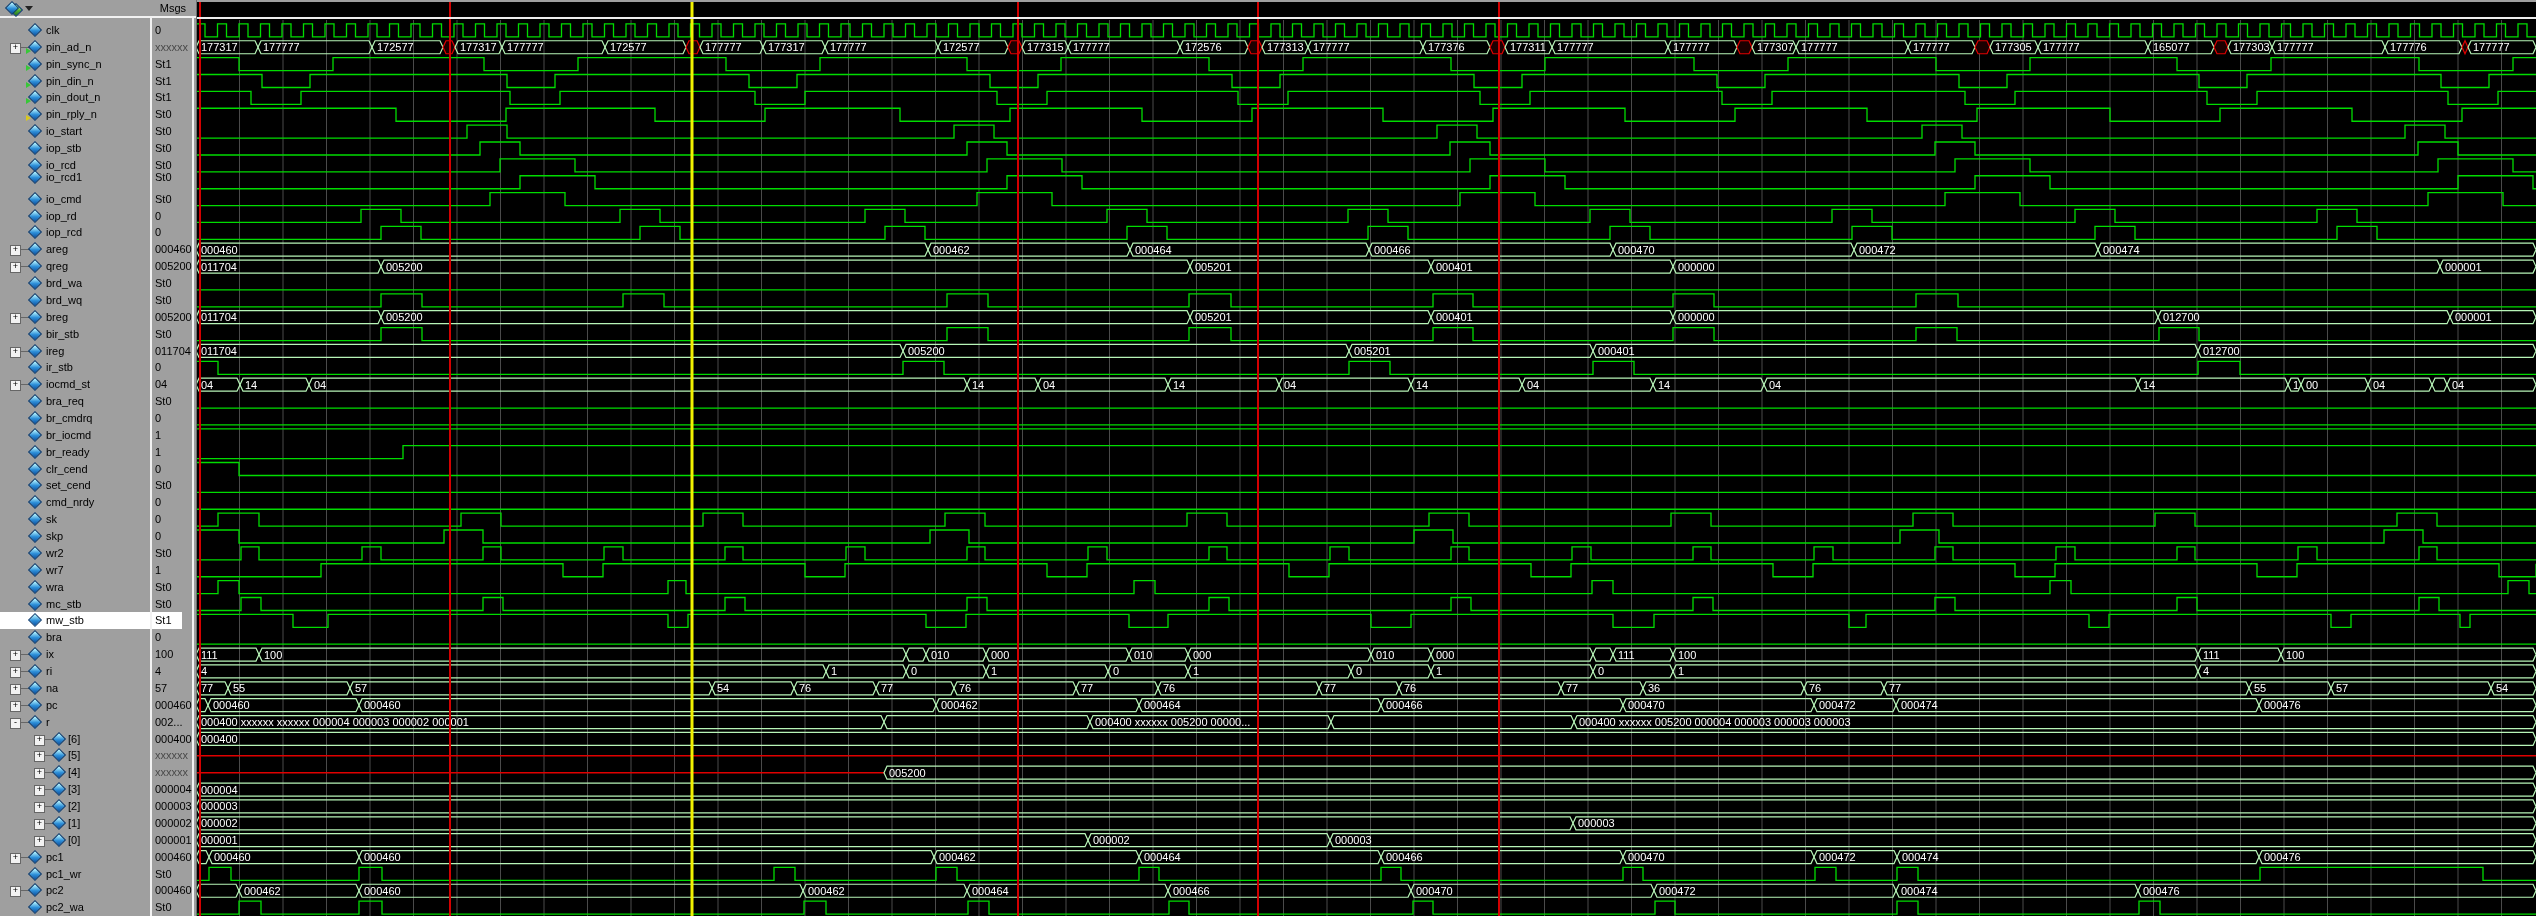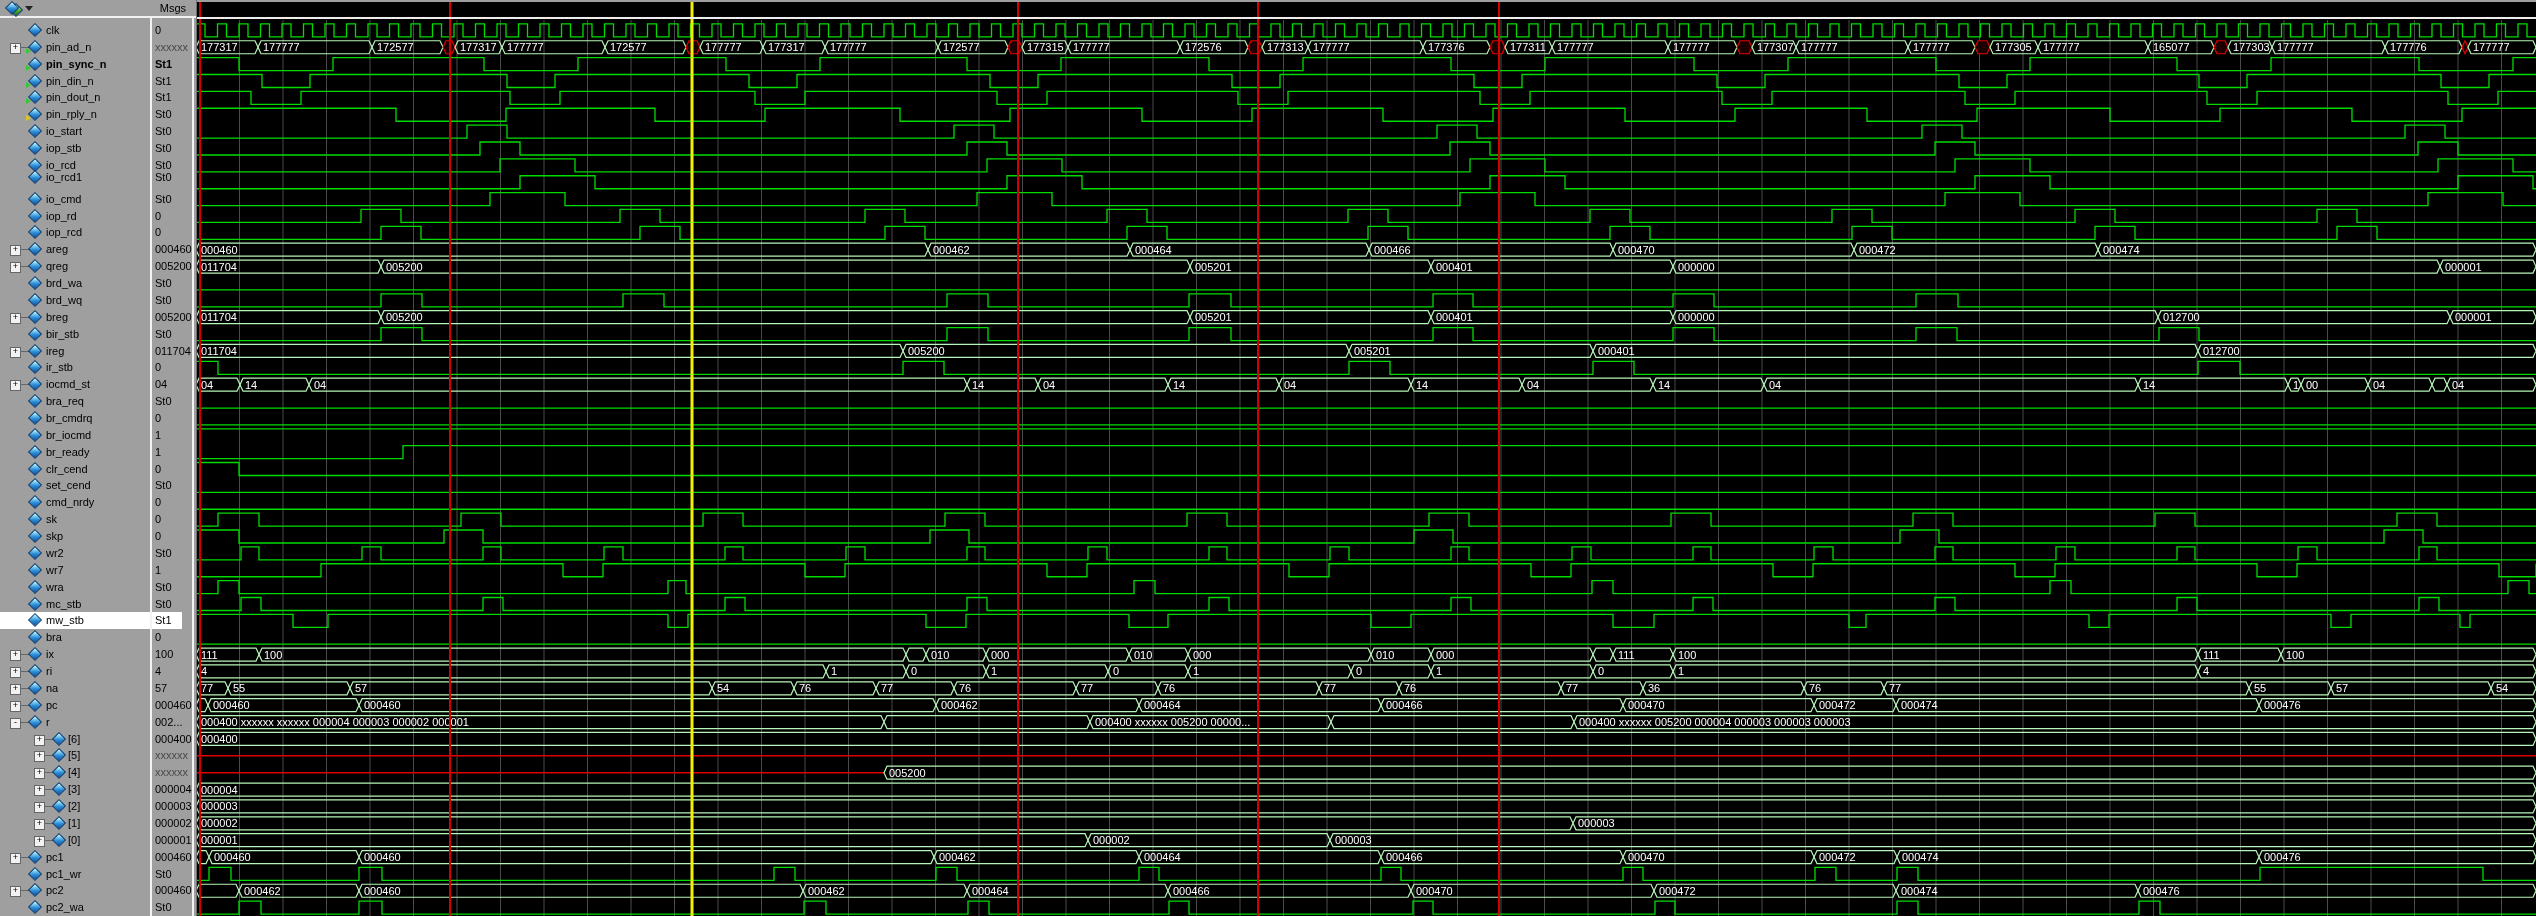--- a/index.html
+++ b/index.html
@@ -570,21 +570,21 @@
           <span class="svalue">0</span>
         </div>
         <div class="sigrow" style="top: 38.87px;">
           <span class="expline" style="left: 19px; width: 12px;"></span>
           <span class="expander" style="left: 10px;">+</span>
           <span class="icon-dia" style="left: 30px;"></span>
           <span class="pin-arrow" style="left: 26px; top: 9px;"></span>
           <span class="slabel" style="left: 46px;">pin_ad_n</span>
           <span class="svalue xcol">xxxxxx</span>
         </div>
-        <div class="sigrow" style="top: 55.74px; font-weight: bold;">
+        <div class="sigrow" style="top: 55.74px;">
           <span class="icon-dia" style="left: 30px;"></span>
           <span class="pin-arrow" style="left: 26px; top: 9px;"></span>
           <span class="slabel" style="left: 46px;">pin_sync_n</span>
           <span class="svalue">St1</span>
         </div>
         <div class="sigrow" style="top: 72.61px;">
           <span class="icon-dia" style="left: 30px;"></span>
           <span class="pin-arrow" style="left: 26px; top: 9px;"></span>
           <span class="slabel" style="left: 46px;">pin_din_n</span>
           <span class="svalue">St1</span>

